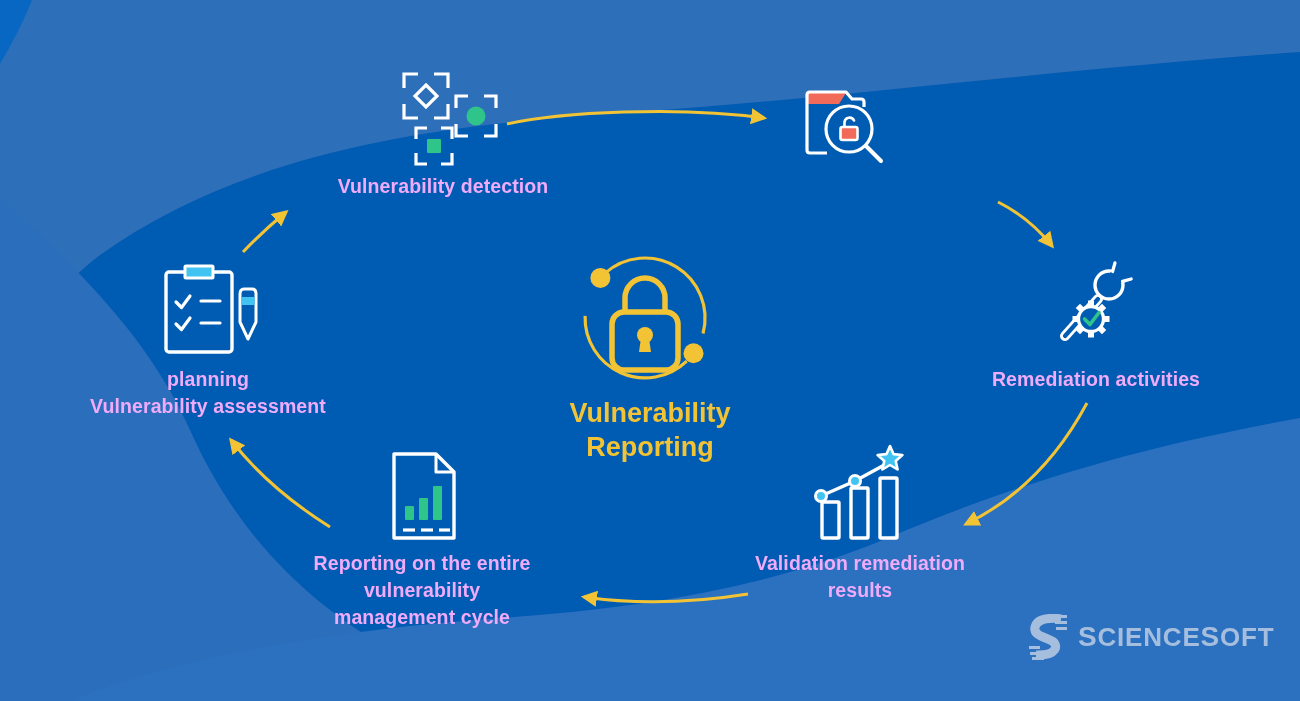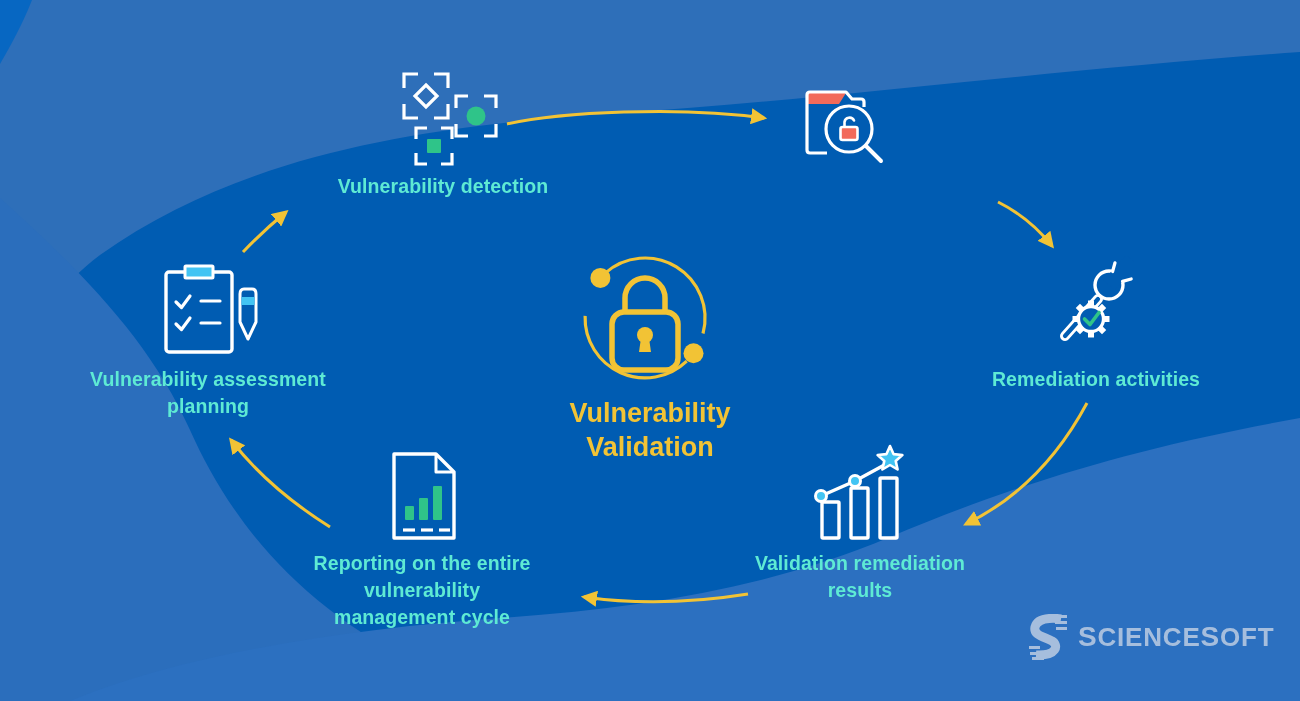--- a/index.html
+++ b/index.html
@@ -4,21 +4,21 @@
 <style>
   html,body{margin:0;padding:0;}
   #canvas{
     position:relative;width:1300px;height:701px;overflow:hidden;
     background:#005CB2;
     font-family:"Liberation Sans",sans-serif;
   }
   #bg-waves,#arrows-layer{position:absolute;left:0;top:0;}
   .stage-icon{position:absolute;}
   .stage-label{
-    position:absolute;color:#5eead4;font-weight:700;font-size:19.5px;
+    position:absolute;color:#f0abfc;font-weight:700;font-size:19.5px;
     line-height:27px;text-align:center;letter-spacing:0.1px;
   }
   .stage-label span{display:block;}
   #center-title{
     position:absolute;left:500px;top:396px;width:300px;text-align:center;
     color:#F2C335;font-size:27px;font-weight:700;line-height:34px;
   }
   #center-title span{display:block;}
   #logo{
     position:absolute;left:1028px;top:614px;display:flex;align-items:center;gap:10px;
@@ -65,21 +65,21 @@
       <path stroke-width="5.5" d="M55,66 V52 A20,20 0 0 1 95,52 V66"></path>
     </g>
     <circle cx="30.4" cy="31.9" r="10" fill="#F2C335"></circle>
     <circle cx="123.5" cy="107.3" r="10" fill="#F2C335"></circle>
     <circle cx="75" cy="89" r="8" fill="#F2C335"></circle>
     <path d="M71,92 L69,106 H81 L79,92 Z" fill="#F2C335"></path>
   </svg>
 
   <div id="center-title">
     <span>Vulnerability</span>
-    <span>Validation</span>
+    <span>Reporting</span>
   </div>
 
   <svg class="stage-icon" style="left:396px;top:70px;" width="104" height="98" viewBox="0 0 104 98">
     <g stroke="#FFFFFF" stroke-width="3.2" fill="none">
       <path d="M8,18 L8,4 L22,4 M38,4 L52,4 L52,18 M52,34 L52,48 L38,48 M22,48 L8,48 L8,34"></path>
       <path d="M30,15 L41,26 L30,37 L19,26 Z"></path>
       <path d="M60,38 L60,26 L72,26 M88,26 L100,26 L100,38 M100,54 L100,66 L88,66 M72,66 L60,66 L60,54"></path>
       <path d="M20,69 L20,58 L31,58 M45,58 L56,58 L56,69 M56,83 L56,94 L45,94 M31,94 L20,94 L20,83"></path>
     </g>
     <circle cx="80" cy="46" r="9.5" fill="#2FC489"></circle>
@@ -162,22 +162,22 @@
     <g stroke="#FFFFFF" stroke-width="3.2" fill="none" stroke-linecap="round" stroke-linejoin="round">
       <path d="M16,38 L21.5,43.5 L30,32"></path>
       <path d="M16,60 L21.5,65.5 L30,54"></path>
       <path d="M41,37 H60"></path>
       <path d="M41,59 H60"></path>
     </g>
     <path d="M80,30 Q80,25 84,25 H92 Q96,25 96,30 V58 L88,75 L80,58 Z" stroke="#FFFFFF" stroke-width="3" fill="none" stroke-linejoin="round"></path>
     <rect x="81.5" y="33" width="13" height="8" fill="#42C4F3"></rect>
   </svg>
   <div class="stage-label" style="left:63px;top:366px;width:290px;">
+    <span>planning</span>
     <span>Vulnerability assessment</span>
-    <span>planning</span>
   </div>
 
   <div id="logo">
     <svg width="40" height="46" viewBox="0 0 40 46">
       <path d="M33,5 C33,5 10,1 7,13 C5,22 18,23 24,27 C31,31 29,42 8,41" stroke="#A6BEDD" stroke-width="9" fill="none"></path>
       <g fill="#A6BEDD">
         <rect x="25" y="1" width="14" height="3"></rect>
         <rect x="27" y="7" width="12" height="3"></rect>
         <rect x="28" y="13" width="11" height="3"></rect>
         <rect x="1" y="32" width="11" height="3"></rect>

